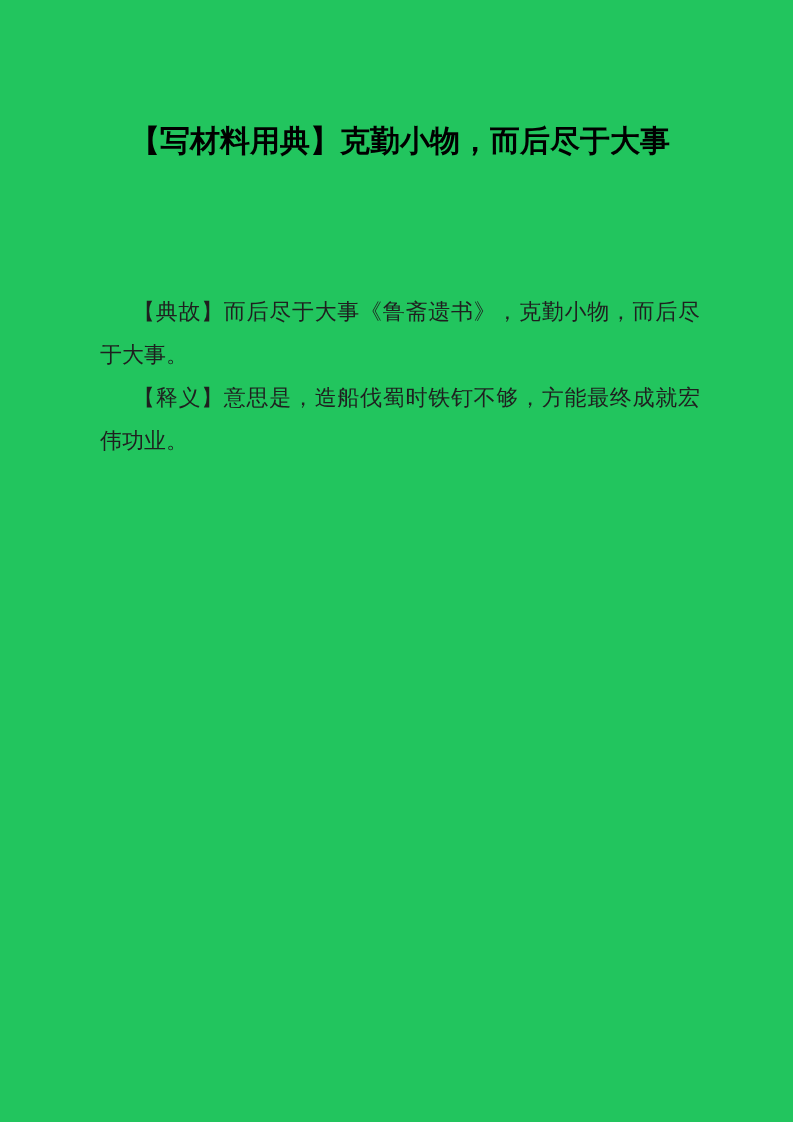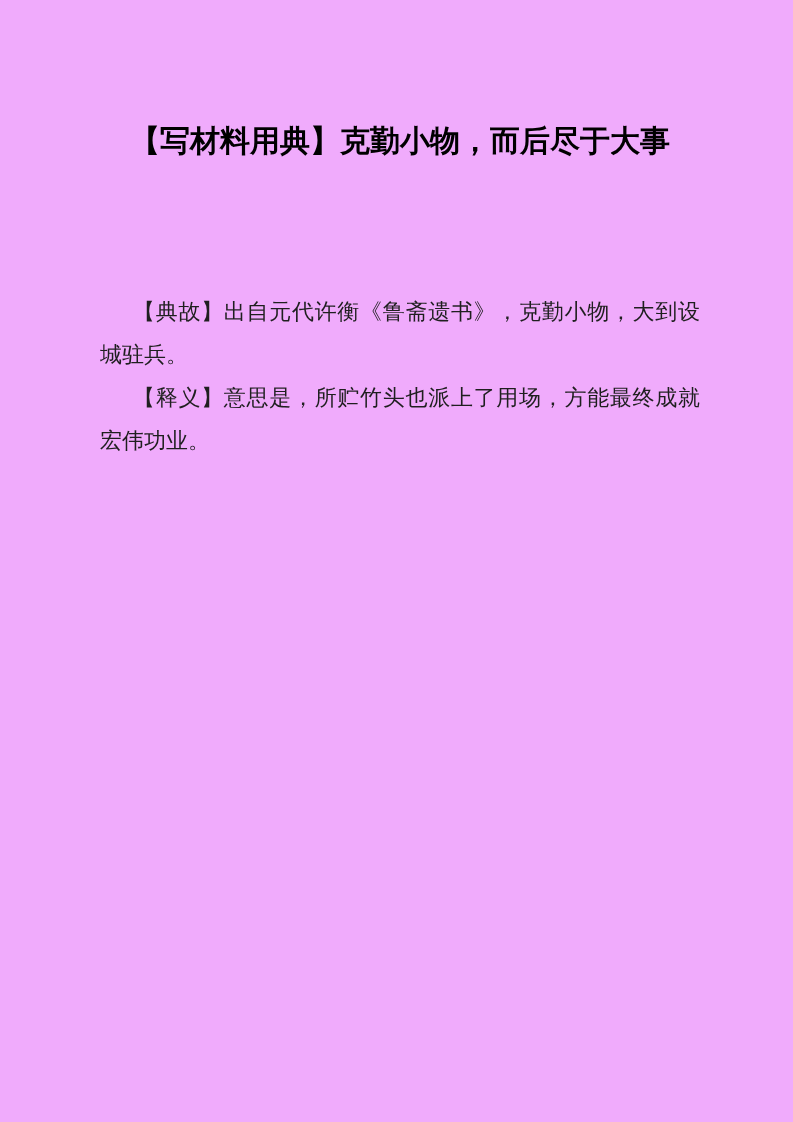--- a/index.html
+++ b/index.html
@@ -6,21 +6,21 @@
   html, body {
     margin: 0;
     padding: 0;
     background: #ffffff;
   }
   .page {
     position: relative;
     width: 793px;
     height: 1122px;
     margin: 0 auto;
-    background: #f0abfc;
+    background: #22c55e;
     box-sizing: border-box;
     padding: 121px 93px 0 100px;
     overflow: hidden;
     font-family: "Liberation Serif", "DejaVu Serif", serif;
     color: #1f1f1f;
   }
   .doc-title {
     margin: 0;
     font-size: 30px;
     line-height: 39px;
@@ -51,16 +51,16 @@
   }
 </style>
 </head>
 <body>
 
 <div class="page">
   <h1 class="doc-title">【写材料用典】克勤小物，而后尽于大事</h1>
 
 
   <div class="doc-body">
-    <p>【典故】出自元代许衡《鲁斋遗书》，克勤小物，大到设城驻兵。</p>
-    <p>【释义】意思是，所贮竹头也派上了用场，方能最终成就宏伟功业。</p>
+    <p>【典故】而后尽于大事《鲁斋遗书》，克勤小物，而后尽于大事。</p>
+    <p>【释义】意思是，造船伐蜀时铁钉不够，方能最终成就宏伟功业。</p>
   </div>
 </div>
 
 </body></html>

